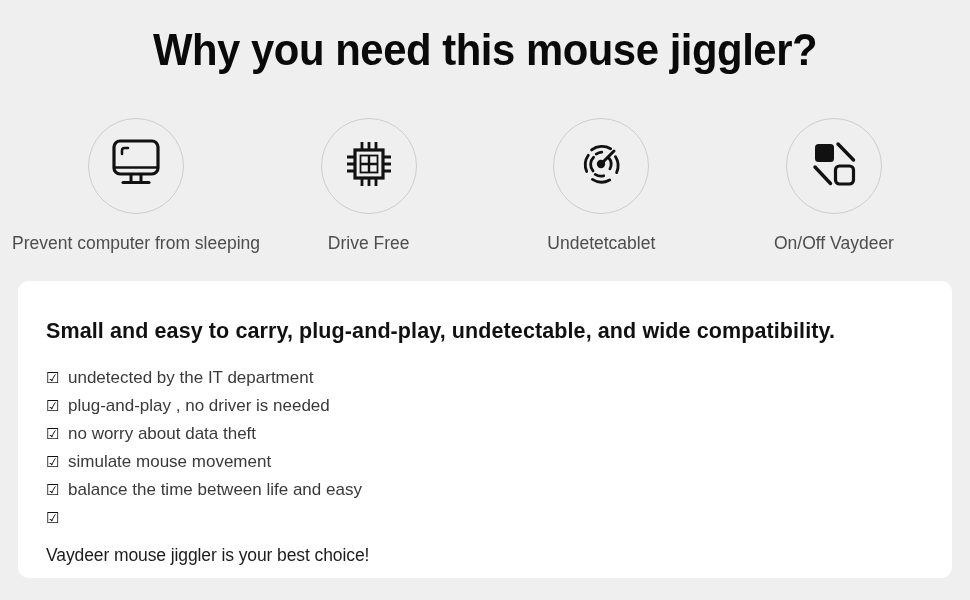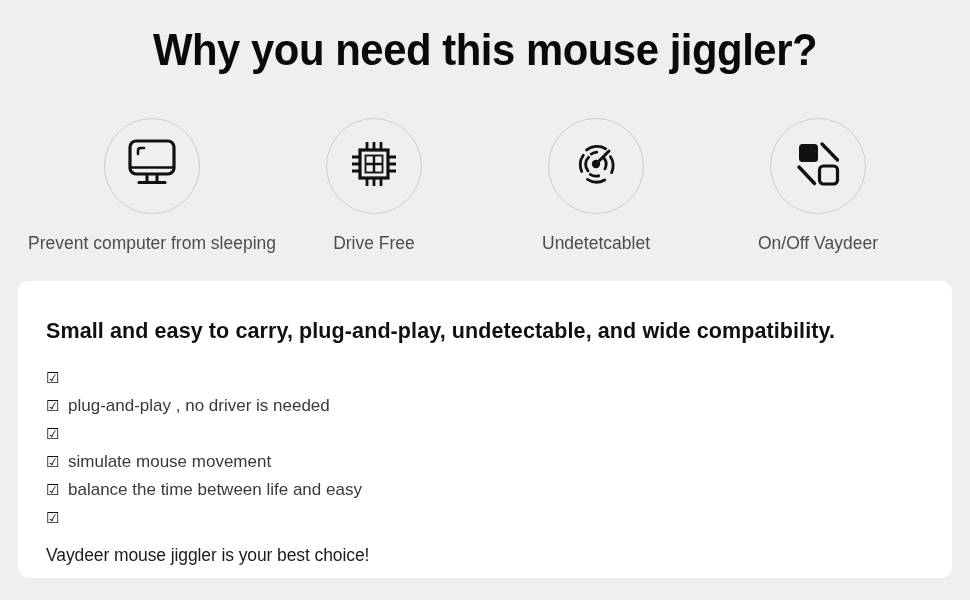--- a/index.html
+++ b/index.html
@@ -39,21 +39,21 @@
   }
 
   
   .features {
     position: absolute;
     top: 118px;
     left: 0;
     width: 970px;
     display: flex;
     justify-content: space-between;
-    padding: 0 46px;
+    padding: 0 30px;
     box-sizing: border-box;
   }
   .feature {
     width: 212px;
     display: flex;
     flex-direction: column;
     align-items: center;
   }
   .icon-circle {
     width: 96px;
@@ -203,27 +203,29 @@
     </div>
 
   </div>
 
   <div class="card">
     <div class="card-heading">Small and easy to carry, plug-and-play, undetectable, and wide compatibility.</div>
 
     <ul class="benefit-list">
       <li class="benefit-item">
         <span class="check-box">☑</span>
+        <span class="benefit-text">undetected by the IT department</span>
       </li>
       <li class="benefit-item">
         <span class="check-box">☑</span>
         <span class="benefit-text">plug-and-play , no driver is needed</span>
       </li>
       <li class="benefit-item">
         <span class="check-box">☑</span>
+        <span class="benefit-text">no worry about data theft</span>
       </li>
       <li class="benefit-item">
         <span class="check-box">☑</span>
         <span class="benefit-text">simulate mouse movement</span>
       </li>
       <li class="benefit-item">
         <span class="check-box">☑</span>
         <span class="benefit-text">balance the time between life and easy</span>
       </li>
       <li class="benefit-item">

